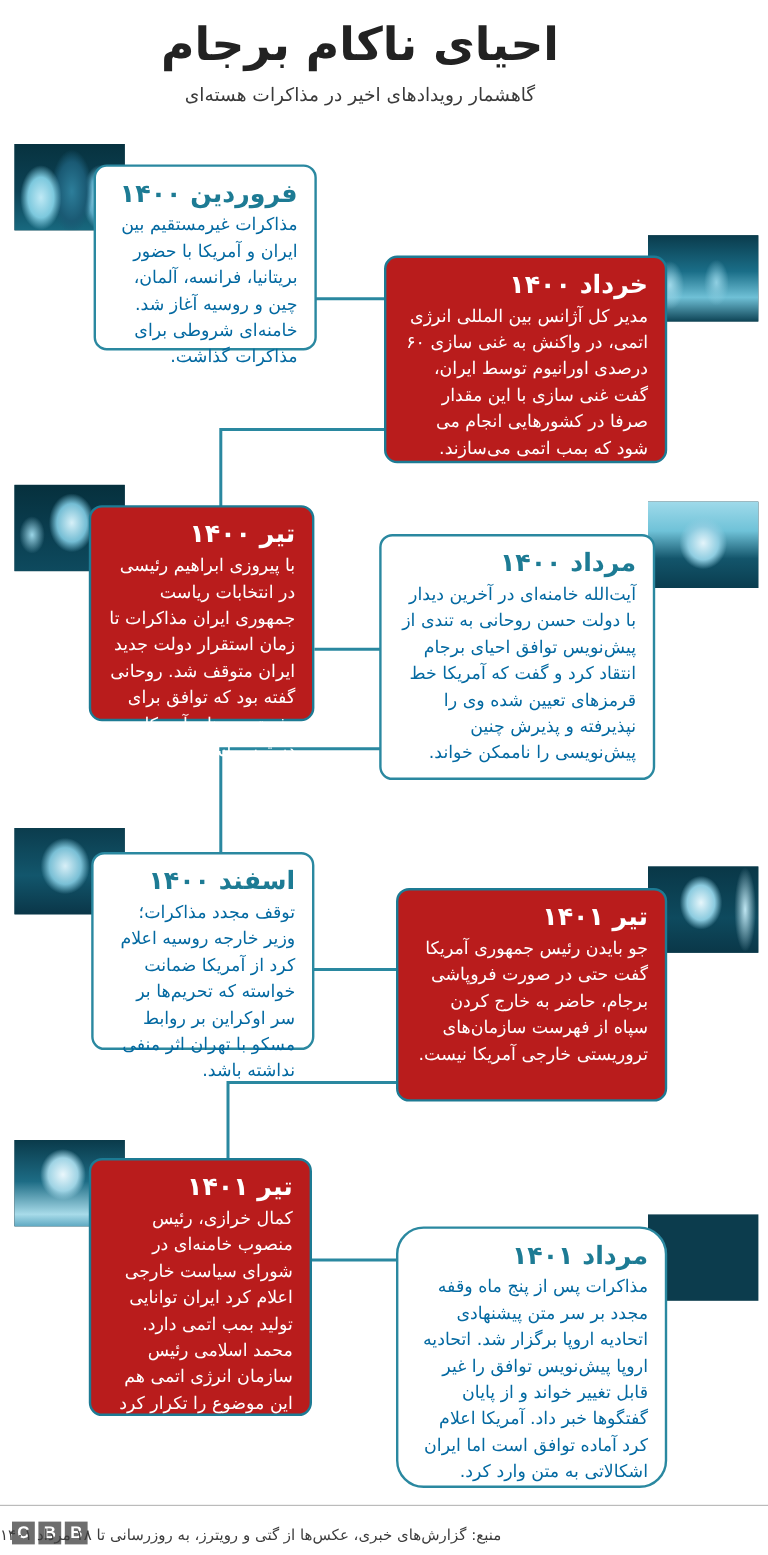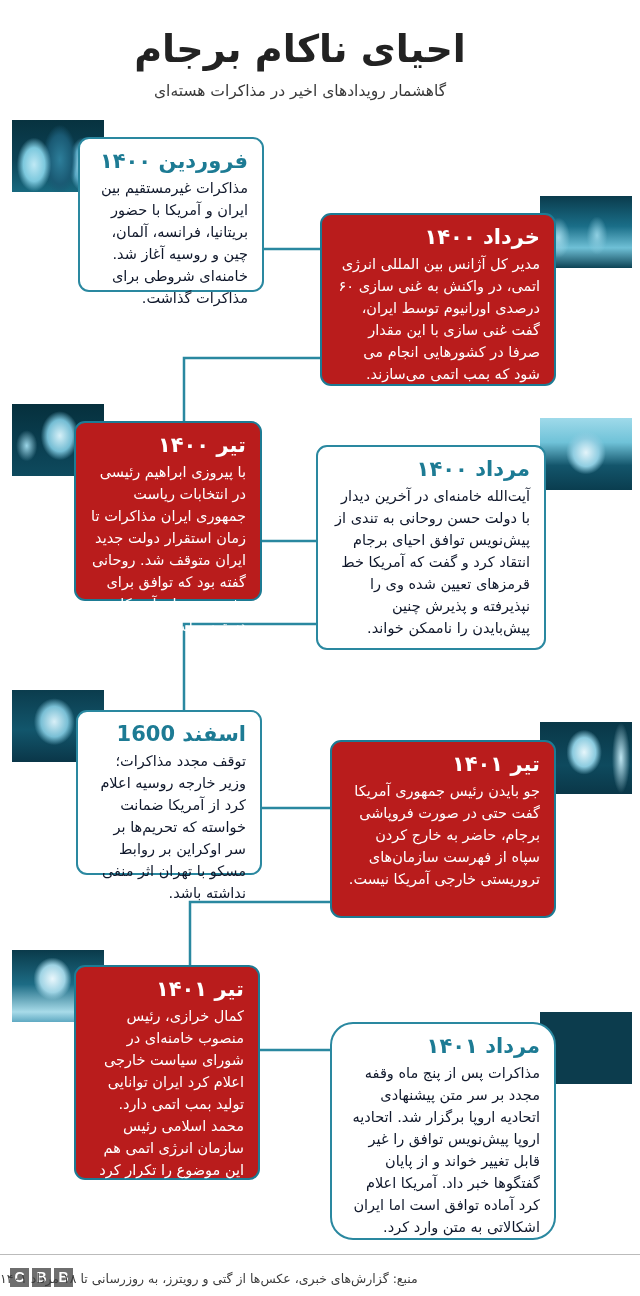--- a/index.html
+++ b/index.html
@@ -15,21 +15,21 @@
   #root {
     position: relative;
     width: 640px;
     height: 1296px;
     background: #ffffff;
   }
 
   
   .header {
     position: absolute;
-    top: 12px; left: 0;
+    top: 0; left: 0;
     width: 576px;
     text-align: center;
     direction: rtl;
     padding-left: 24px;
   }
   .title {
     font-size: 38px;
     font-weight: 700;
     color: #222222;
     line-height: 1.25;
@@ -74,21 +74,21 @@
   }
   .card.dark .card-date { color: #ffffff; }
   .card.dark .card-body { color: #ffffff; }
 
   
   .card.light {
     background: #ffffff;
     border: 2px solid #2a88a0;
   }
   .card.light .card-date { color: #1d7b94; }
-  .card.light .card-body { color: #0f172a; }
+  .card.light .card-body { color: #0369a1; }
 
   .card-date {
     font-size: 21px;
     font-weight: 700;
     line-height: 1.25;
     margin-bottom: 3px;
   }
   .card-body {
     font-size: 14.5px;
     line-height: 1.52;
@@ -250,28 +250,28 @@
     <div class="card dark" style="left:74px; top:421px; width:188px; height:180px;">
       <div class="card-date">تیر ۱۴۰۰</div>
       <div class="card-body">با پیروزی ابراهیم رئیسی در انتخابات ریاست جمهوری ایران مذاکرات تا زمان استقرار دولت جدید ایران متوقف شد. روحانی گفته بود که توافق برای رفع تحریم‌های آمریکا در دسترس است.</div>
     </div>
 
     <div class="thumb" style="left:540px; top:418px; width:92px; height:72px;">
       <div class="ph p4"></div>
     </div>
     <div class="card light" style="left:316px; top:445px; width:230px; height:205px;">
       <div class="card-date">مرداد ۱۴۰۰</div>
-      <div class="card-body">آیت‌الله خامنه‌ای در آخرین دیدار با دولت حسن روحانی به تندی از پیش‌نویس توافق احیای برجام انتقاد کرد و گفت که آمریکا خط قرمزهای تعیین شده وی را نپذیرفته و پذیرش چنین پیش‌بایدن را ناممکن خواند.</div>
+      <div class="card-body">آیت‌الله خامنه‌ای در آخرین دیدار با دولت حسن روحانی به تندی از پیش‌نویس توافق احیای برجام انتقاد کرد و گفت که آمریکا خط قرمزهای تعیین شده وی را نپذیرفته و پذیرش چنین پیش‌نویسی را ناممکن خواند.</div>
     </div>
 
     <div class="thumb" style="left:12px; top:690px; width:92px; height:72px;">
       <div class="ph p5"></div>
     </div>
     <div class="card light" style="left:76px; top:710px; width:186px; height:165px;">
-      <div class="card-date">اسفند 1600</div>
+      <div class="card-date">اسفند ۱۴۰۰</div>
       <div class="card-body">توقف مجدد مذاکرات؛ وزیر خارجه روسیه اعلام کرد از آمریکا ضمانت خواسته که تحریم‌ها بر سر اوکراین بر روابط مسکو با تهران اثر منفی نداشته باشد.</div>
     </div>
 
     <div class="thumb" style="left:540px; top:722px; width:92px; height:72px;">
       <div class="ph p6"></div>
     </div>
     <div class="card dark" style="left:330px; top:740px; width:226px; height:178px;">
       <div class="card-date">تیر ۱۴۰۱</div>
       <div class="card-body">جو بایدن رئیس جمهوری آمریکا گفت حتی در صورت فروپاشی برجام، حاضر به خارج کردن سپاه از فهرست سازمان‌های تروریستی خارجی آمریکا نیست.</div>
     </div>

